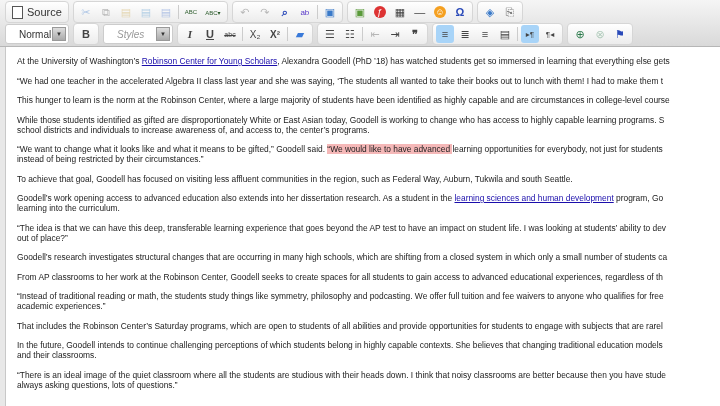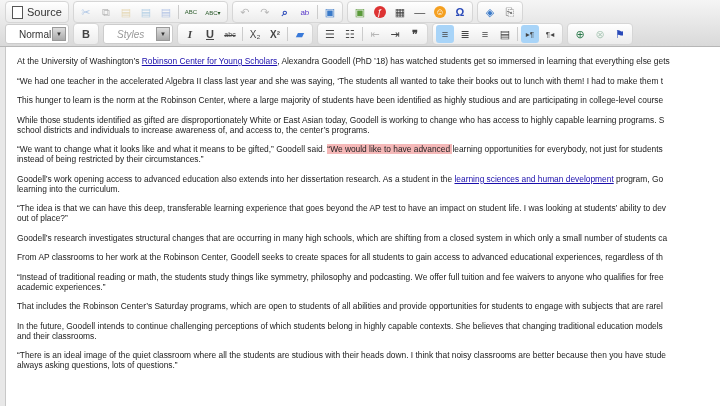--- a/index.html
+++ b/index.html
@@ -143,23 +143,24 @@
     </div>
   </div>
 </div>
 
 <div class="leftbar"></div>
 
 <div class="editor">
   <div class="content">
     <p><span>At the University of Washington’s </span><a>Robinson Center for Young Scholars</a><span>, Alexandra Goodell (PhD ’18) has watched students get so immersed in learning that everything else gets</span></p>
     <p>“We had one teacher in the accelerated Algebra II class last year and she was saying, ‘The students all wanted to take their books out to lunch with them! I had to make them t</p>
-    <p>This hunger to learn is the norm at the Robinson Center, where a large majority of students have been identified as highly studious and are participating in college-level course</p>
+    <p>This hunger to learn is the norm at the Robinson Center, where a large majority of students have been identified as highly capable and are circumstances in college-level course</p>
     <p><span>While those students identified as gifted are disproportionately White or East Asian today, Goodell is working to change who has access to highly capable learning programs. S</span><br><span>school districts and individuals to increase awareness of, and access to, the center’s programs.</span></p>
     <p><span>“We want to change what it looks like and what it means to be gifted,” Goodell said. </span><span class="hl">“We would like to have advanced </span><span>learning opportunities for everybody, not just for students</span><br><span>instead of being restricted by their circumstances.”</span></p>
+    <p>To achieve that goal, Goodell has focused on visiting less affluent communities in the region, such as Federal Way, Auburn, Tukwila and south Seattle.</p>
     <p><span>Goodell’s work opening access to advanced education also extends into her dissertation research. As a student in the </span><a>learning sciences and human development</a><span> program, Go</span><br><span>learning into the curriculum.</span></p>
     <p><span>“The idea is that we can have this deep, transferable learning experience that goes beyond the AP test to have an impact on student life. I was looking at students’ ability to dev</span><br><span>out of place?”</span></p>
     <p>Goodell’s research investigates structural changes that are occurring in many high schools, which are shifting from a closed system in which only a small number of students ca</p>
     <p>From AP classrooms to her work at the Robinson Center, Goodell seeks to create spaces for all students to gain access to advanced educational experiences, regardless of th</p>
     <p><span>“Instead of traditional reading or math, the students study things like symmetry, philosophy and podcasting. We offer full tuition and fee waivers to anyone who qualifies for free</span><br><span>academic experiences.”</span></p>
     <p>That includes the Robinson Center’s Saturday programs, which are open to students of all abilities and provide opportunities for students to engage with subjects that are rarel</p>
     <p><span>In the future, Goodell intends to continue challenging perceptions of which students belong in highly capable contexts. She believes that changing traditional education models</span><br><span>and their classrooms.</span></p>
     <p><span>“There is an ideal image of the quiet classroom where all the students are studious with their heads down. I think that noisy classrooms are better because then you have stude</span><br><span>always asking questions, lots of questions.”</span></p>
   </div>
 </div>

